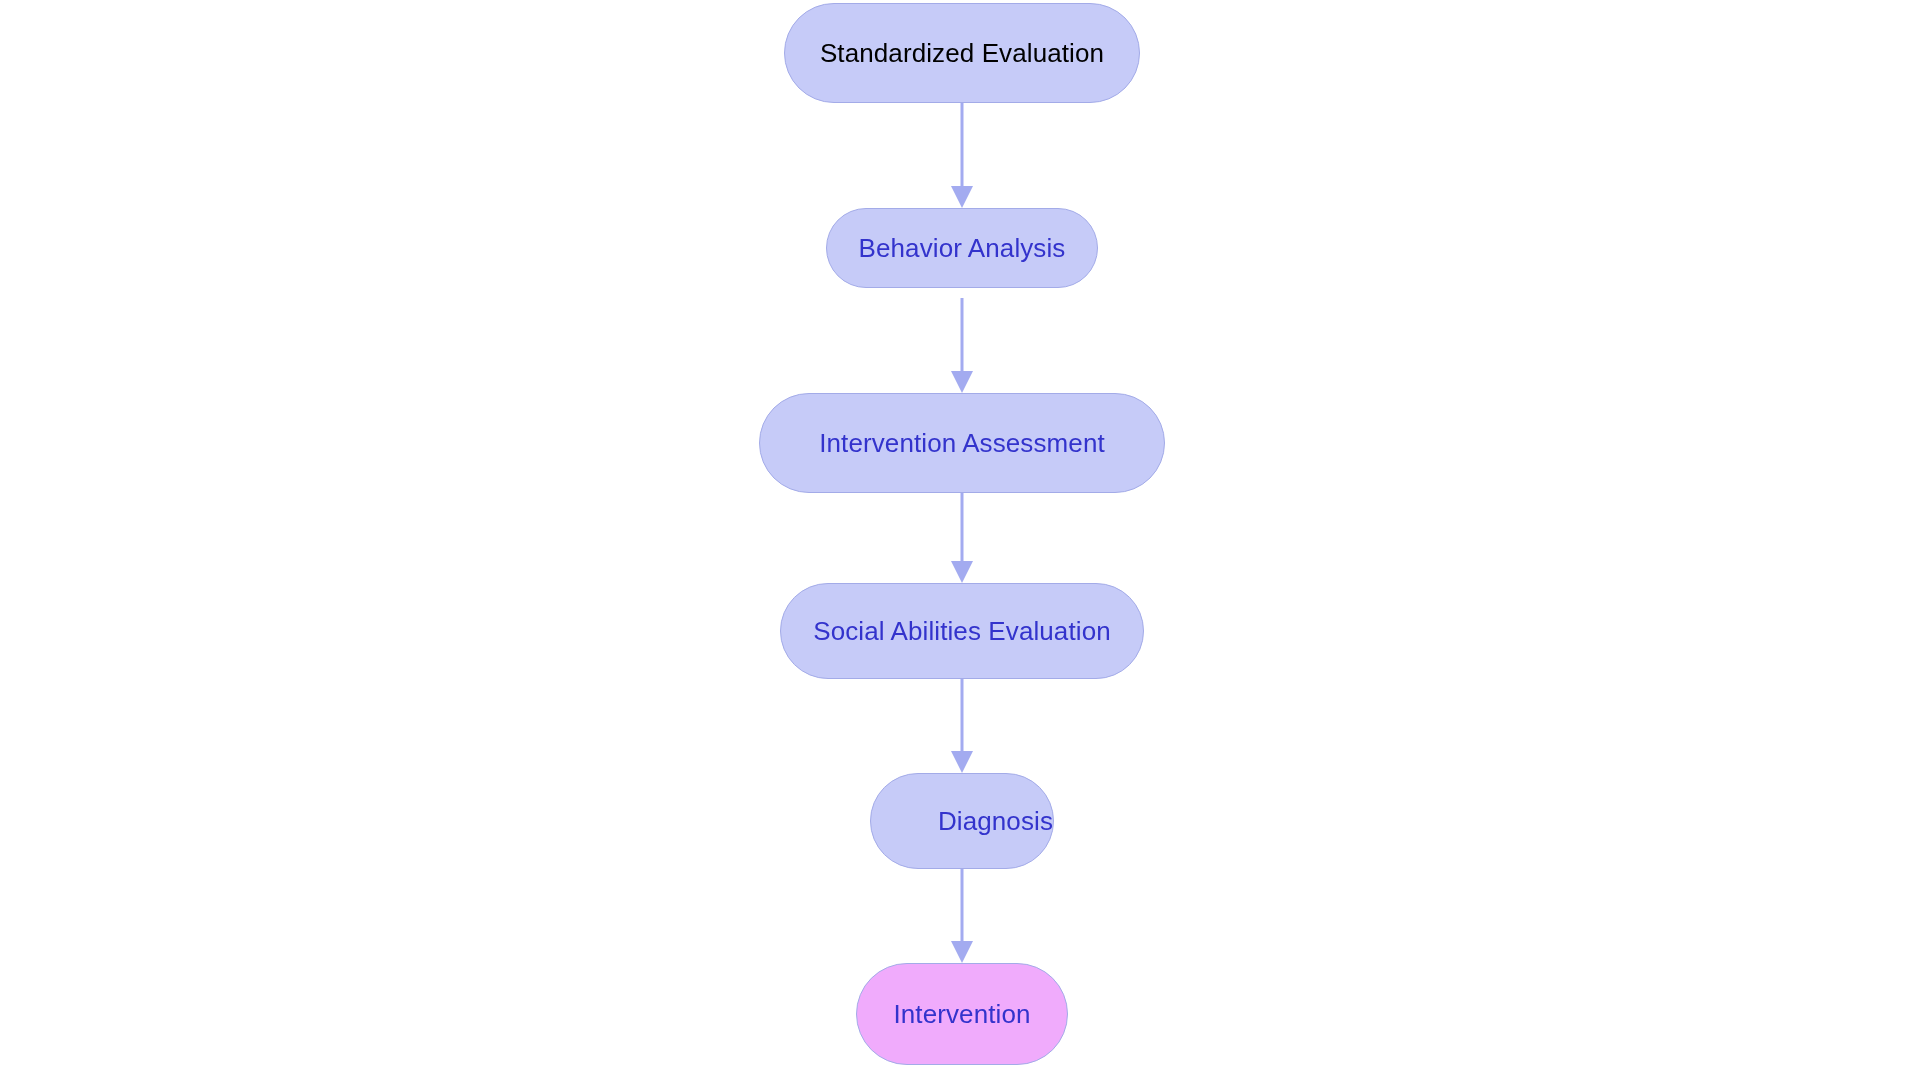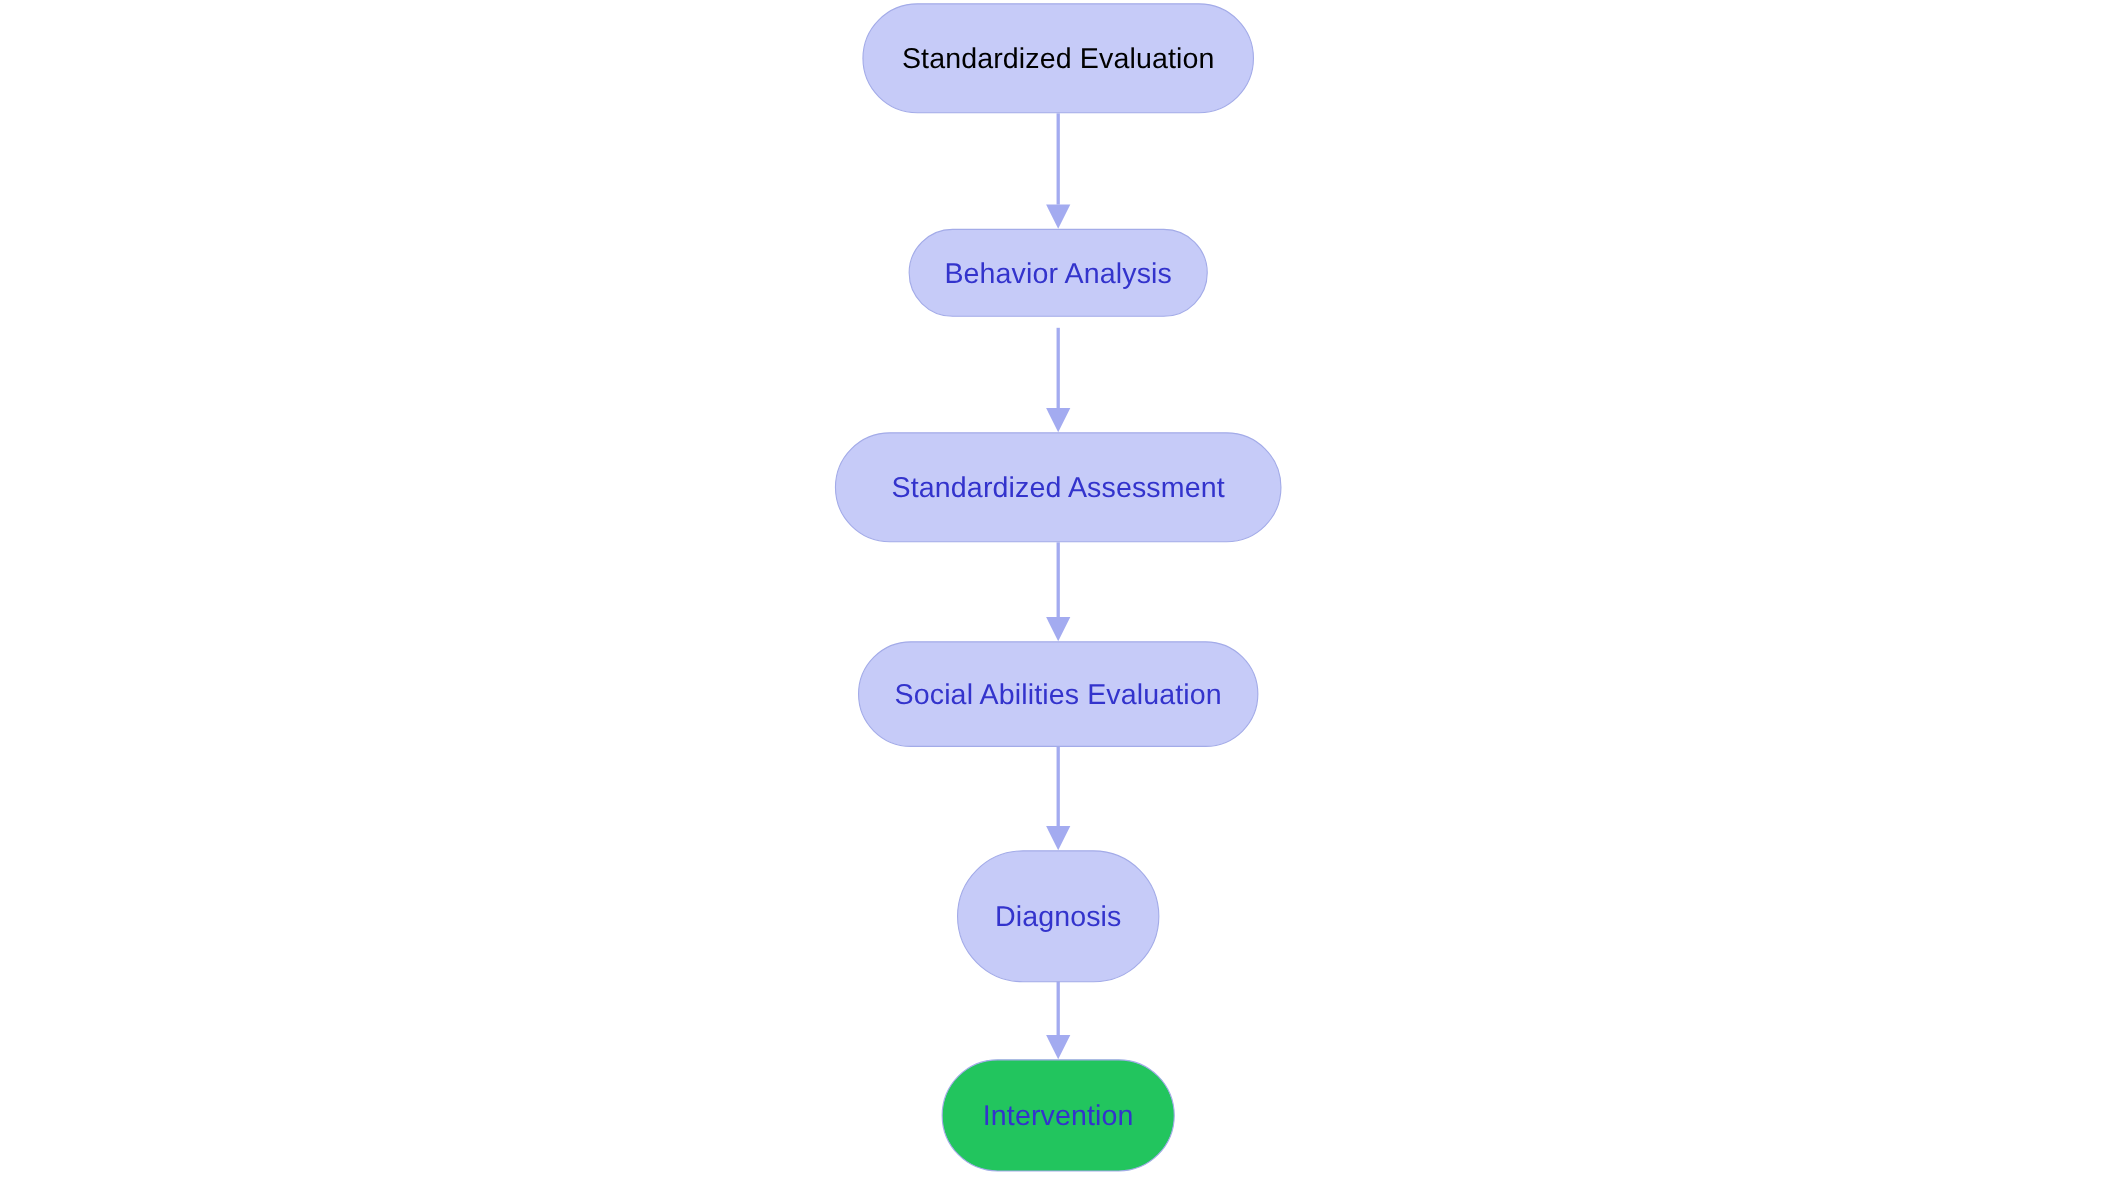--- a/index.html
+++ b/index.html
@@ -92,26 +92,26 @@
     </svg>
 
   <div id="node-layer">
       <div class="flow-node" style="left: 962px; top: 3px; width: 356px; height: 100px; background: rgb(198, 203, 248); border-color: rgb(163, 171, 232);">
         <span class="flow-node-label" style="color: #000000;">Standardized Evaluation</span>
       </div>
       <div class="flow-node" style="left: 962px; top: 208px; width: 272px; height: 80px; background: rgb(198, 203, 248); border-color: rgb(163, 171, 232);">
         <span class="flow-node-label" style="color: rgb(51, 51, 204);">Behavior Analysis</span>
       </div>
       <div class="flow-node" style="left: 962px; top: 393px; width: 406px; height: 100px; background: rgb(198, 203, 248); border-color: rgb(163, 171, 232);">
-        <span class="flow-node-label" style="color: rgb(51, 51, 204);">Standardized Assessment</span>
+        <span class="flow-node-label" style="color: rgb(51, 51, 204);">Intervention Assessment</span>
       </div>
       <div class="flow-node" style="left: 962px; top: 583px; width: 364px; height: 96px; background: rgb(198, 203, 248); border-color: rgb(163, 171, 232);">
         <span class="flow-node-label" style="color: rgb(51, 51, 204);">Social Abilities Evaluation</span>
       </div>
-      <div class="flow-node" style="left: 962px; top: 773px; width: 184px; height: 120px; background: rgb(198, 203, 248); border-color: rgb(163, 171, 232);">
+      <div class="flow-node" style="left: 962px; top: 773px; width: 184px; height: 96px; background: rgb(198, 203, 248); border-color: rgb(163, 171, 232); justify-content: flex-end;">
         <span class="flow-node-label" style="color: rgb(51, 51, 204);">Diagnosis</span>
       </div>
-      <div class="flow-node" style="left: 962px; top: 963px; width: 212px; height: 102px; background: #22c55e; border-color: rgb(163, 171, 232);">
+      <div class="flow-node" style="left: 962px; top: 963px; width: 212px; height: 102px; background: #f0abfc; border-color: rgb(163, 171, 232);">
         <span class="flow-node-label" style="color: rgb(51, 51, 204);">Intervention</span>
       </div>
     </div>
 
 </div>
 
 </body></html>

